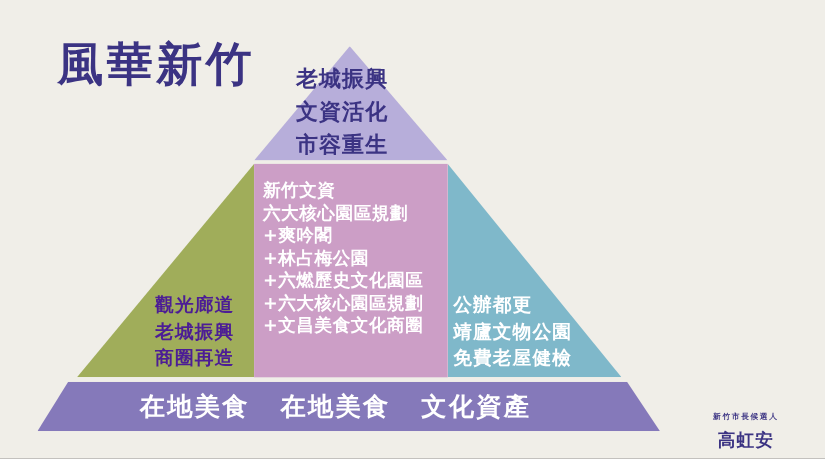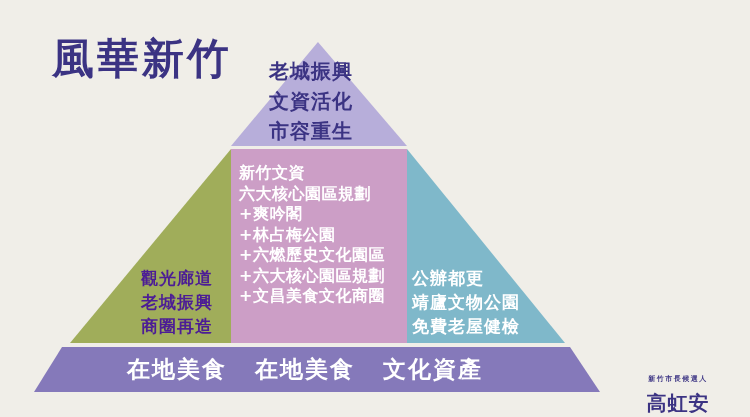--- a/index.html
+++ b/index.html
@@ -78,21 +78,21 @@
   .footer{
     left:612px;top:374px;width:132px;height:26px;
     display:flex;align-items:center;gap:6px;
     color:var(--c-title-text,#3b3383);
     flex-direction:column;
   }
   .footer .role{
     font-size:7px;font-weight:700;letter-spacing:1.5px;white-space:nowrap;
   }
   .footer .name{
-    font-size:20px;font-weight:800;letter-spacing:1px;white-space:nowrap;
+    font-size:16px;font-weight:800;letter-spacing:1px;white-space:nowrap;
   }
 </style>
 </head>
 <body>
 
 <div id="canvas">
 
   <div class="abs title">風華新竹</div>
 
   <div class="shape tri-top"></div>

